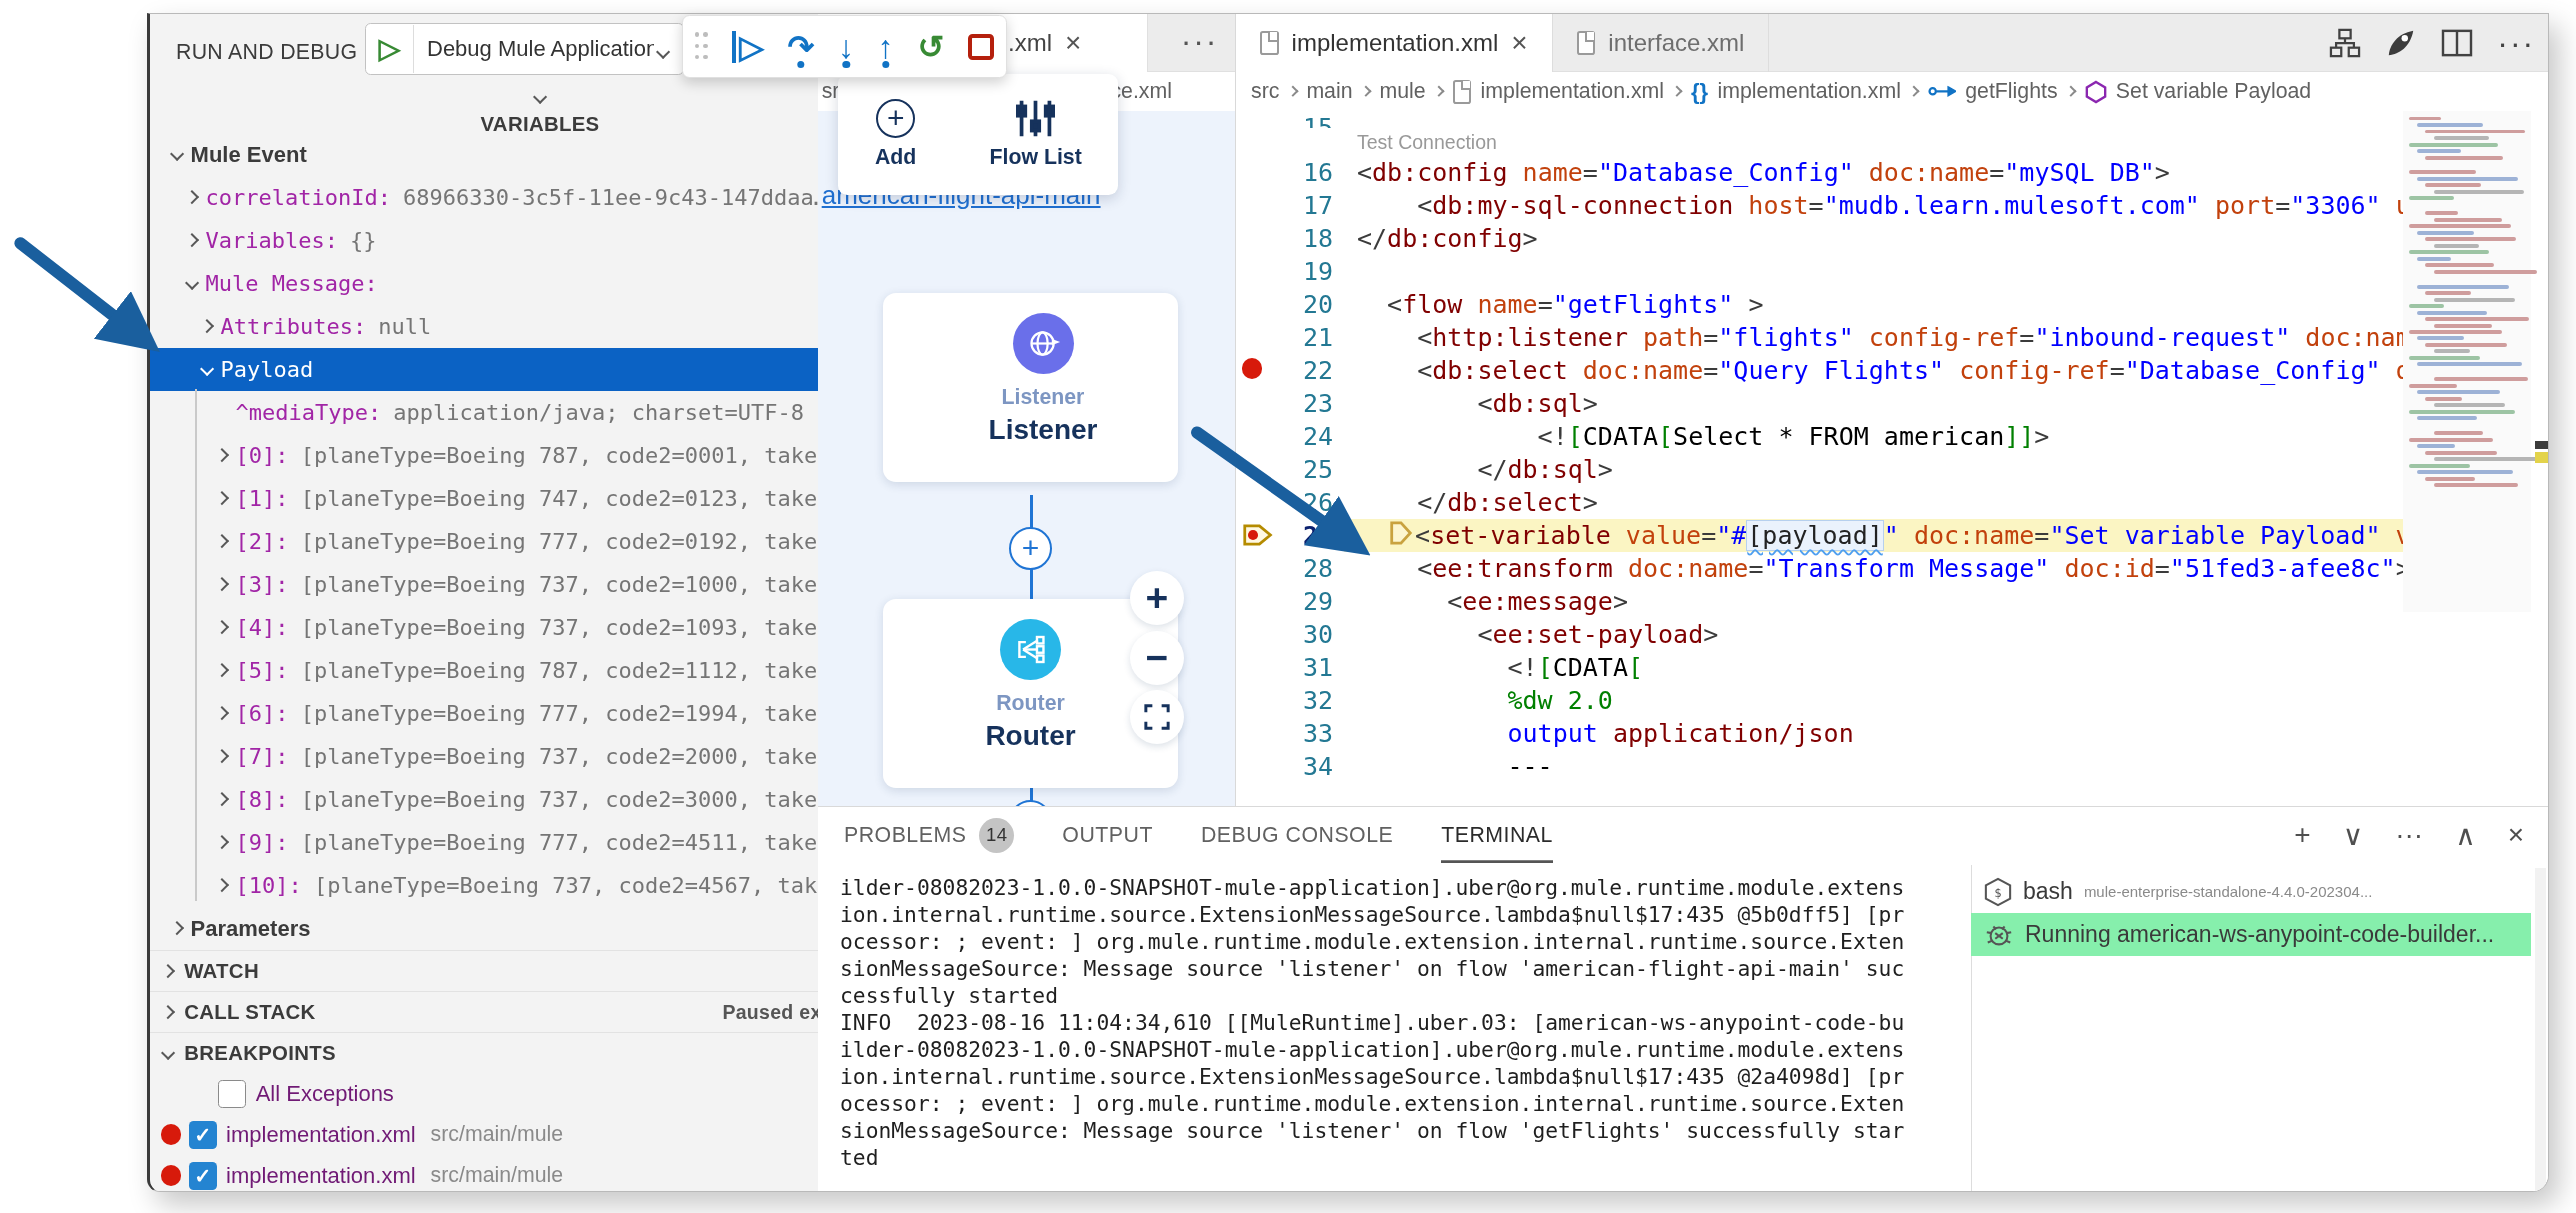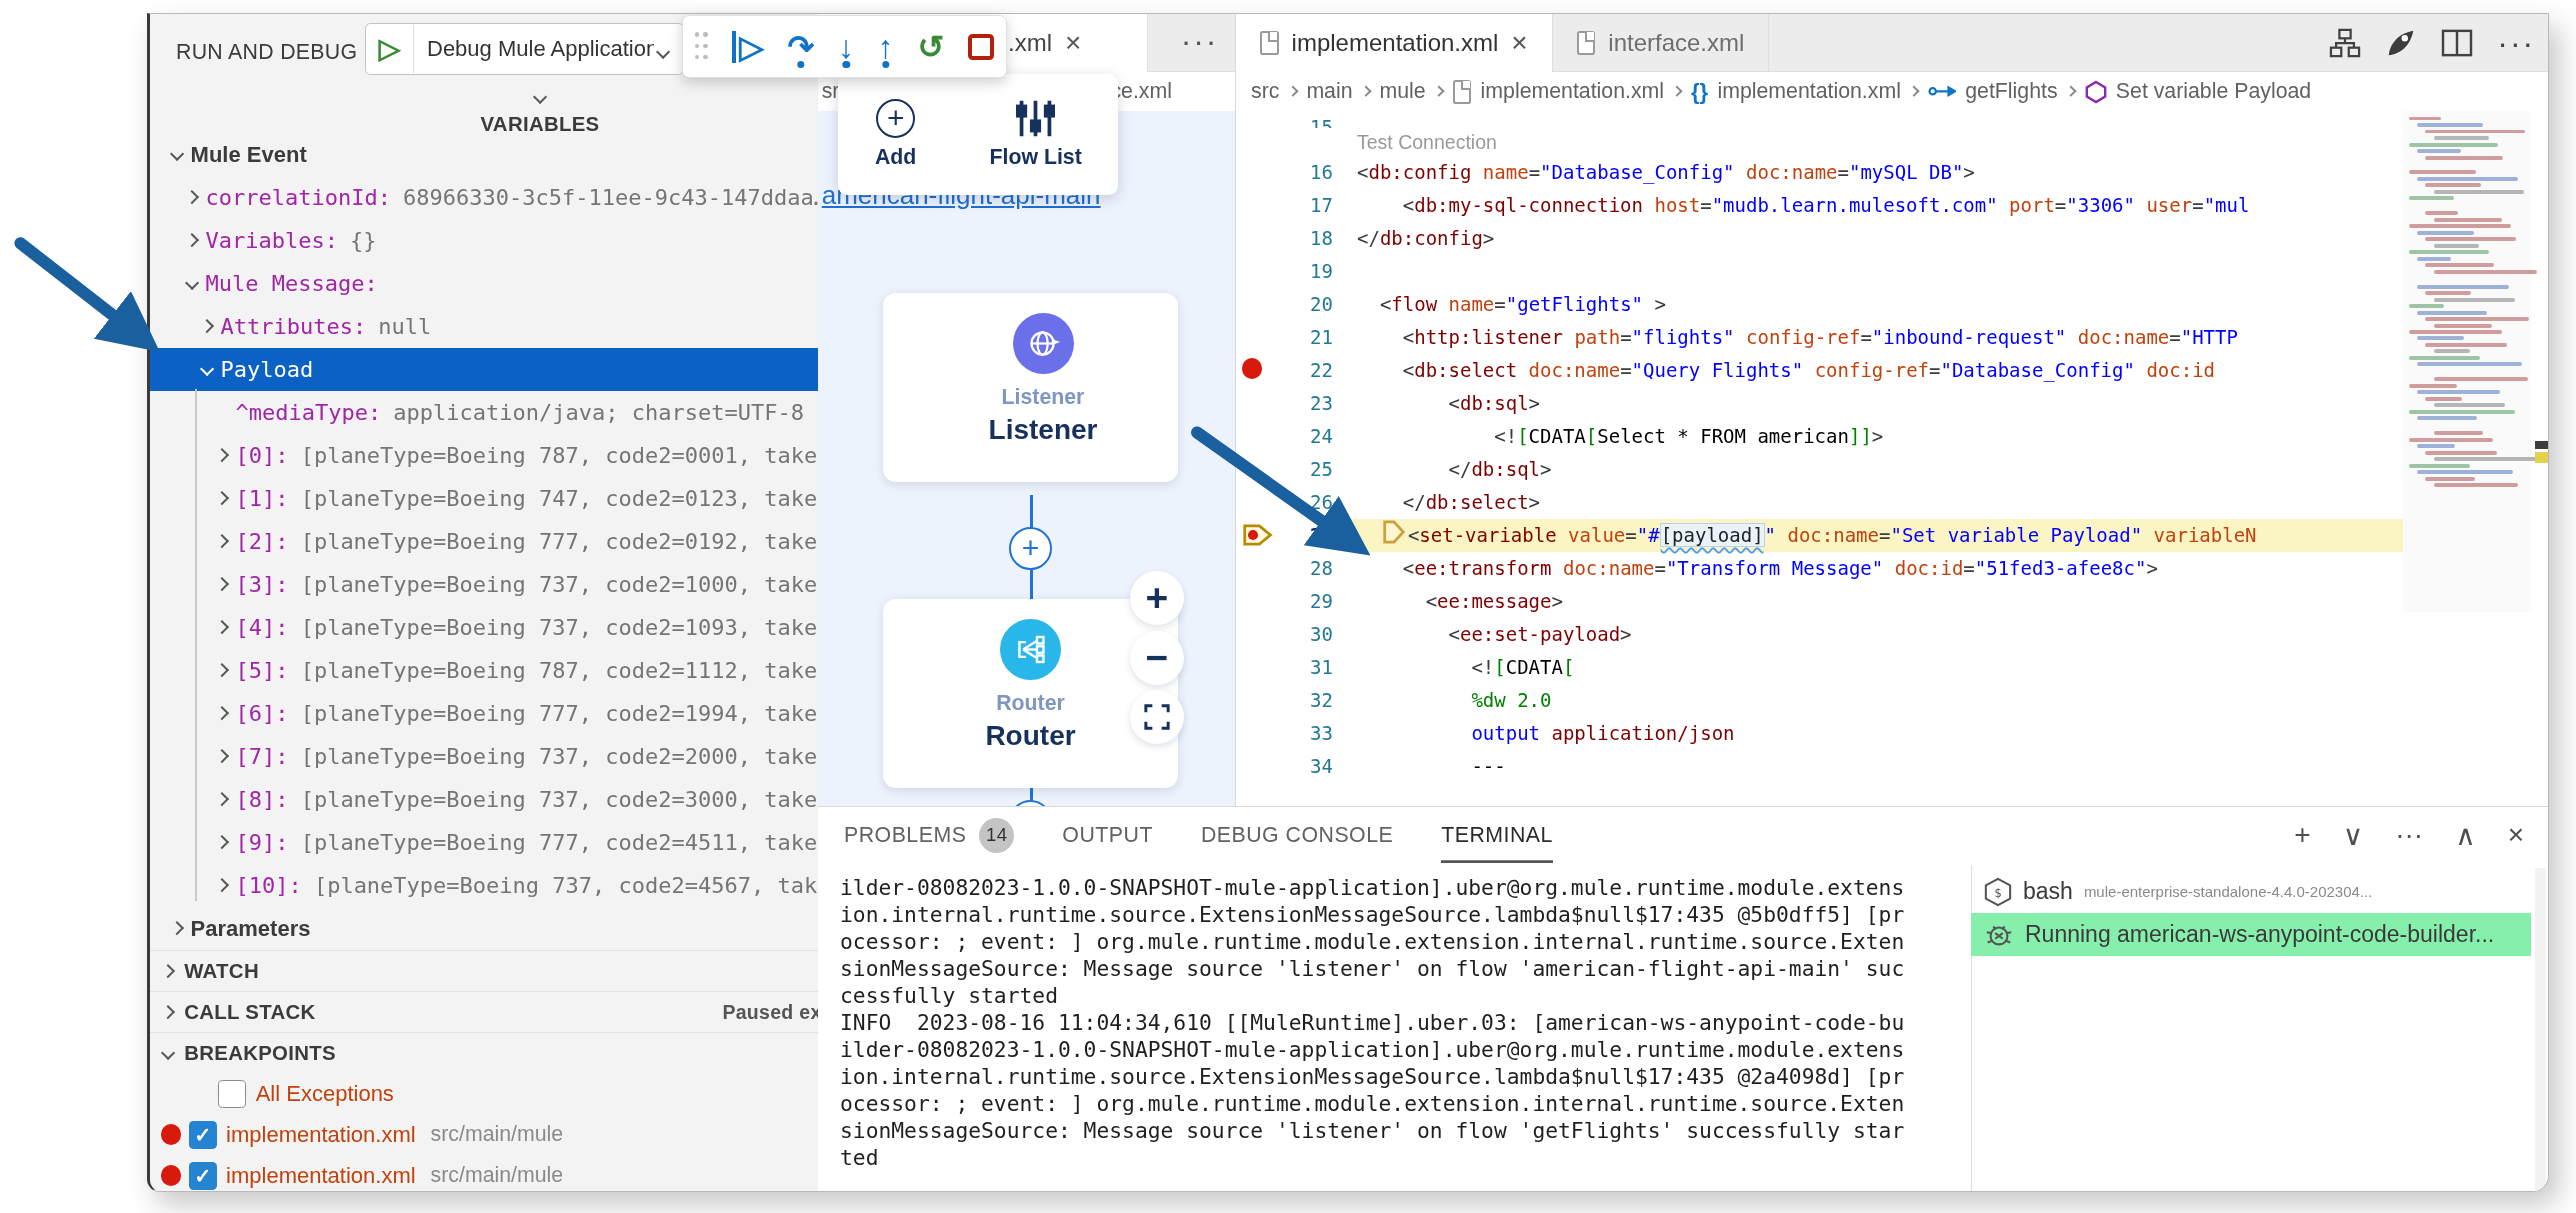--- a/index.html
+++ b/index.html
@@ -54,21 +54,21 @@
 
   #callstack-status { position:absolute; right:24px; font-size:19.5px; font-weight:bold; color:#555; }
 
   .bp-row { height:41px; display:flex; align-items:center; white-space:nowrap; overflow:hidden; position:relative; }
   .bp-dot { width:20.4px; height:20.4px; border-radius:50%; background:#d71a0b; margin-left:11px; flex:none; }
   .bp-dot.hidden { visibility:hidden; }
   .bp-check { width:28px; height:28px; border-radius:4.6px; margin-left:7.4px; flex:none;
               display:flex; align-items:center; justify-content:center; }
   .bp-check.on  { background:#2484d1; color:#fff; font-size:20.4px; font-weight:bold; }
   .bp-check.off { background:#fff; border:1.9px solid #8a8a8a; }
-  .bp-file { font-size:22px; color:#c2410c; margin-left:9.3px; }
+  .bp-file { font-size:22px; color:#701a75; margin-left:9.3px; }
   .bp-path { font-size:21.3px; color:#8a8a8a; margin-left:15px; }
   .bp-line { position:absolute; right:20.4px; min-width:41px; height:33px; border-radius:16.7px;
              background:#c9c9c9; color:#3c3c3c; font-size:19.5px; display:flex; align-items:center;
              justify-content:center; padding:0 9.3px; }
 
   
   #flowpane { position:absolute; left:668px; top:0; width:418px; height:792px; background:#edf3fc;
               border-right:0.9px solid #d9d9d9; overflow:hidden; }
   #flow-tabbar { position:relative; height:58px; background:#ececec; border-bottom:0.9px solid #e0e0e0; }
   #flow-tab { position:absolute; left:0; top:0; width:330px; height:58px; background:#fff;
@@ -121,21 +121,21 @@
   .ed-tab.active { background:#fff; color:#333; }
   .ed-tab .tclose { font-size:28px; color:#555; }
   #editor-actions { position:absolute; right:15px; top:0; height:58px; display:flex; align-items:center; gap:24px; }
   #editor-breadcrumb { height:39px; display:flex; align-items:center; gap:9.3px; padding-left:15px;
                        font-size:21.3px; color:#616161; white-space:nowrap; overflow:hidden; }
   .bc-braces { color:#1173c5; font-weight:bold; font-size:22px; }
 
   #code-area { position:absolute; left:0; top:97px; right:0; bottom:0; overflow:hidden; }
   #code-rows { position:absolute; left:0; top:0; right:147px; overflow:hidden; }
   .code-row { position:relative; height:33px; line-height:33px; white-space:pre;
-              font-family:"DejaVu Sans Mono", monospace; font-size:19px; }
+              font-family:"DejaVu Sans Mono", monospace; font-size:25px; }
   .code-row .bg { position:absolute; left:108px; right:0; top:0; bottom:0; background:#fbf5c3; }
   .gut-num { position:absolute; left:0; width:97px; text-align:right; color:#237893; }
   .code-row.cur .gut-num { color:#0b216f; font-weight:bold; }
   .gut-ico { position:absolute; left:5.6px; top:4.6px; }
   .code-text { position:absolute; left:121px; }
   .lens-row { height:28px; line-height:28px; padding-left:121px; font-size:19.5px; color:#999; }
   .row15 { height:16.7px; overflow:hidden; }
   .tok-p  { color:#3b3b3b; } .tok-tag{ color:#800000; } .tok-at { color:#c2410c; }
   .tok-vl { color:#0000ff; } .tok-gr { color:#008000; } .tok-tx { color:#000; }
   .tok-kw { color:#0000ff; }

